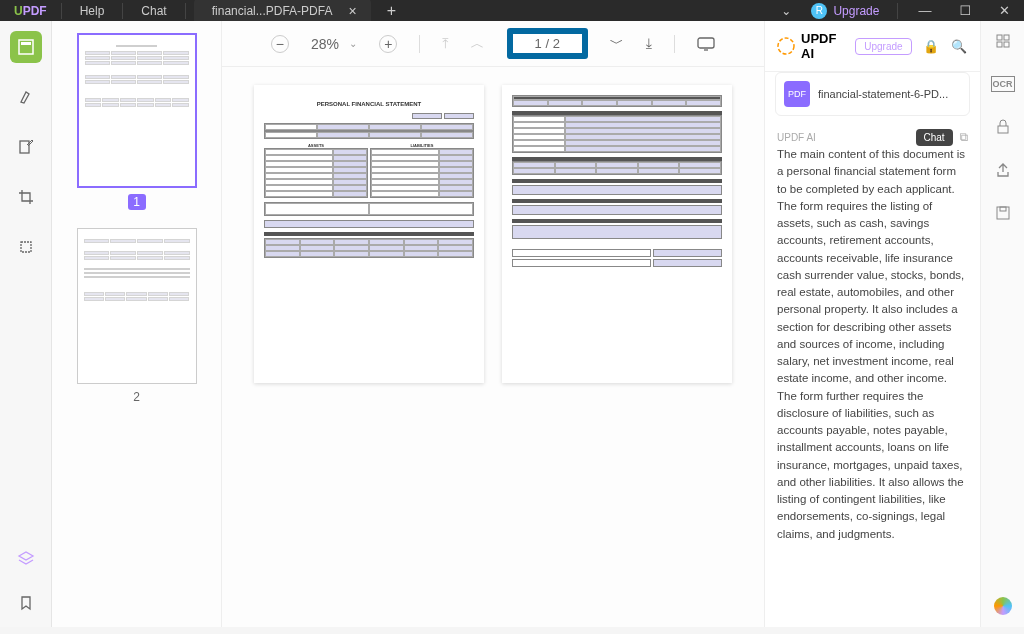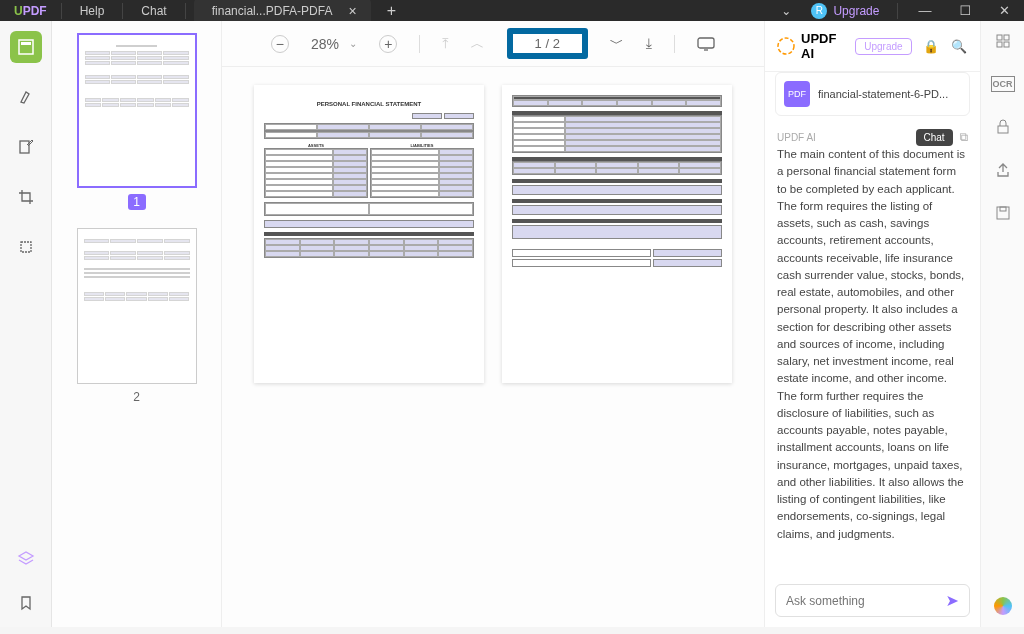--- a/index.html
+++ b/index.html
@@ -416,24 +416,20 @@
       <span>UPDF AI</span>
       <span>
         <span class="copy-btn">Chat</span>
         <span class="copy-ico">⧉</span>
       </span>
     </div>
     <div class="ai-body">
       <div>The main content of this document is a personal financial statement form to be completed by each applicant. The form requires the listing of assets, such as cash, savings accounts, retirement accounts, accounts receivable, life insurance cash surrender value, stocks, bonds, real estate, automobiles, and other personal property. It also includes a section for describing other assets and sources of income, including salary, net investment income, real estate income, and other income. The form further requires the disclosure of liabilities, such as accounts payable, notes payable, installment accounts, loans on life insurance, mortgages, unpaid taxes, and other liabilities. It also allows the listing of contingent liabilities, like endorsements, co-signings, legal claims, and judgments.</div>
 
     </div>
-    <div class="ai-input">
-      <input placeholder="Ask something" style="">
-      <span class="send-ico">➤</span>
-    </div>
   </div>
 
   <div class="right-rail">
     <div>
         <svg width="16" height="16" viewBox="0 0 16 16">
           <rect x="2" y="2" width="5" height="5" fill="none" stroke="#888"></rect>
           <rect x="9" y="2" width="5" height="5" fill="none" stroke="#888"></rect>
           <rect x="2" y="9" width="5" height="5" fill="none" stroke="#888"></rect>
           <rect x="9" y="9" width="5" height="5" fill="none" stroke="#888"></rect>
         </svg>

